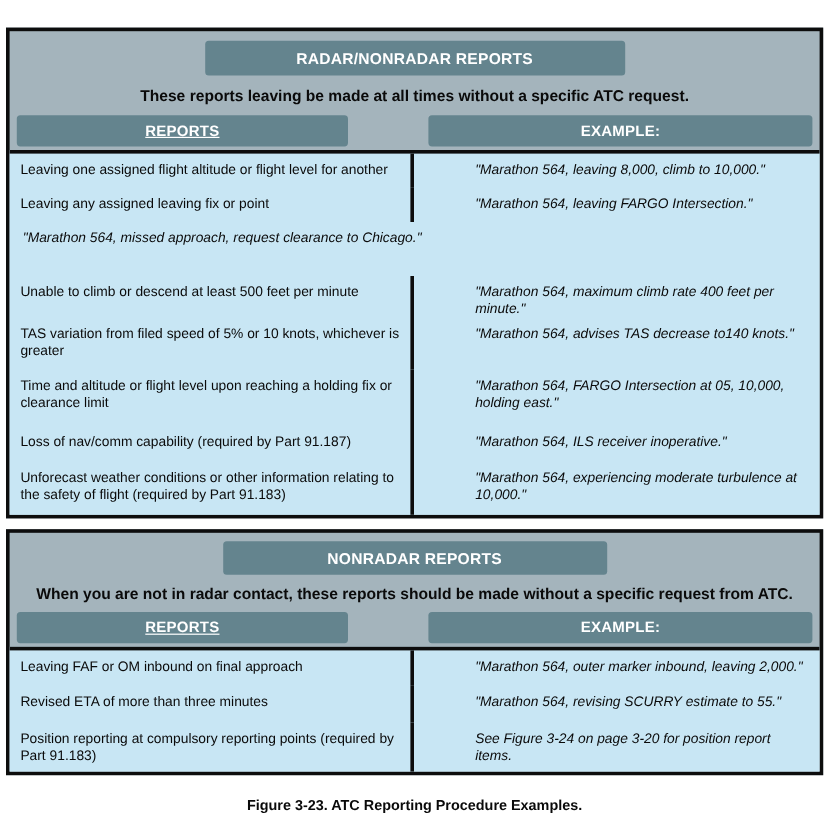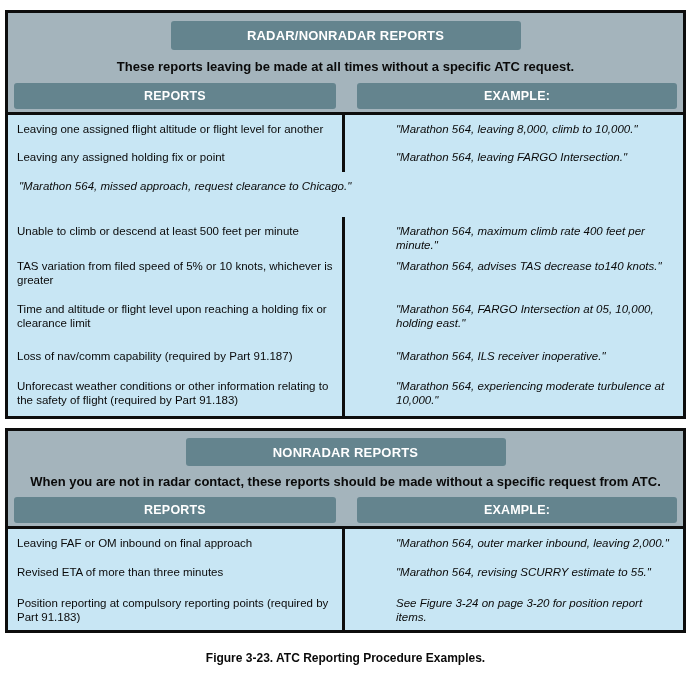--- a/index.html
+++ b/index.html
@@ -15,21 +15,21 @@
   body{background:#fff;font-family:"Liberation Sans",sans-serif;}
   .page{
     width:691px;height:686px;background:var(--page_bg);
     position:relative;overflow:hidden;box-sizing:border-box;
     color:var(--body_text);
   }
   .tbl{
     margin:0 5px;border:3px solid var(--border_color);
     background:var(--header_area_bg);
   }
-  .tbl1{margin-top:10px;}
+  .tbl1{margin-top:23px;}
   .tbl2{margin-top:9px;}
   .title-bar{
     margin:8px auto 0;height:29px;background:var(--bar_bg);
     border-radius:3px;display:flex;align-items:center;justify-content:center;
     color:var(--bar_text);font-weight:bold;font-size:13px;letter-spacing:.2px;
   }
   .tbl1 .title-bar{width:350px;}
   .tbl2 .title-bar{width:320px;margin-top:7px;height:28px;}
   .subtitle{
     margin-top:9px;text-align:center;font-weight:bold;font-size:13px;
@@ -39,21 +39,21 @@
   .col-bars{
     display:flex;justify-content:space-between;
     padding:0 6px;margin-top:8px;margin-bottom:3px;
   }
   .tbl2 .col-bars{margin-top:7px;}
   .col-bar{
     height:26px;background:var(--bar_bg);border-radius:3px;
     display:flex;align-items:center;justify-content:center;
     color:var(--bar_text);font-weight:bold;font-size:12.5px;letter-spacing:.2px;
   }
-  .col-bar.left{width:322px;}
+  .col-bar.left{width:276px;text-decoration:underline;}
   .col-bar.right{width:320px;}
   .rows{
     border-top:3px solid var(--border_color);
     background:var(--row_bg);
   }
   .row{display:flex;gap:40px;}
   .cell-l{
     width:337px;box-sizing:border-box;
     border-right:3px solid var(--border_color);
     padding:7px 6px 0 9px;font-size:11.5px;line-height:14px;
@@ -81,21 +81,21 @@
     <div class="col-bars">
       <div class="col-bar left">REPORTS</div>
       <div class="col-bar right">EXAMPLE:</div>
     </div>
     <div class="rows">
       <div class="row" style="min-height:28px">
         <div class="cell-l">Leaving one assigned flight altitude or flight level for another</div>
         <div class="cell-r">"Marathon 564, leaving 8,000, climb to 10,000."</div>
       </div>
       <div class="row" style="min-height:29px">
-        <div class="cell-l">Leaving any assigned holding fix or point</div>
+        <div class="cell-l">Leaving any assigned leaving fix or point</div>
         <div class="cell-r">"Marathon 564, leaving FARGO Intersection."</div>
       </div>
       <div class="row" style="min-height:45px">
         <div class="cell-r">"Marathon 564, missed approach, request clearance to Chicago."</div>
       </div>
       <div class="row" style="min-height:31px">
         <div class="cell-l">Unable to climb or descend at least 500 feet per minute</div>
         <div class="cell-r">"Marathon 564, maximum climb rate 400 feet per minute."</div>
       </div>
       <div class="row" style="min-height:43px">

